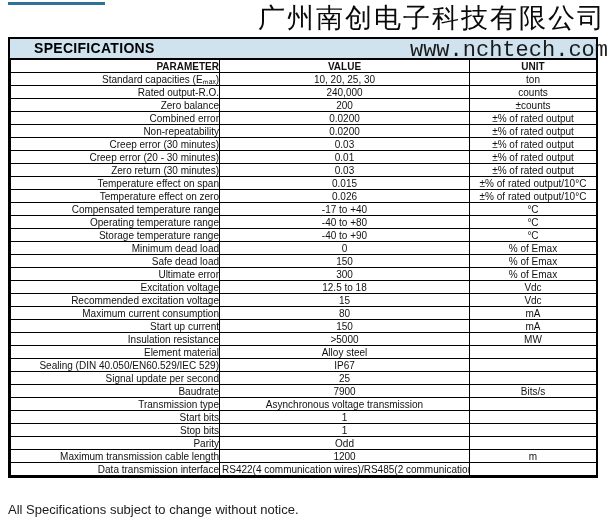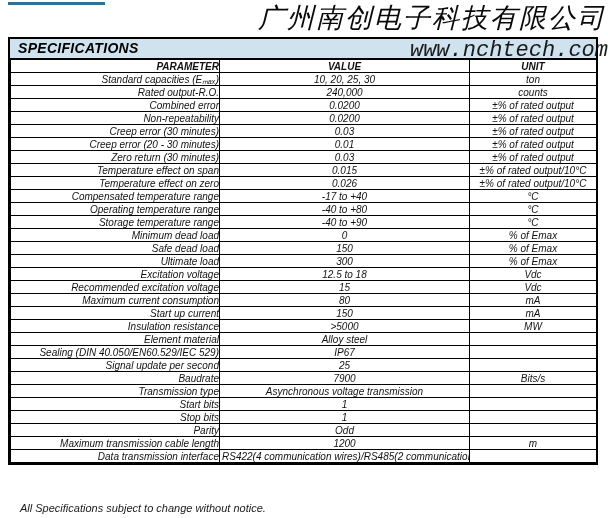--- a/index.html
+++ b/index.html
@@ -9,21 +9,20 @@
     width: 608px;
     height: 518px;
     font-family: "Liberation Sans", sans-serif;
     position: relative;
     overflow: hidden;
   }
   .page {
     position: relative;
     width: 608px;
     height: 366px;
-    font-style: italic;
   }
   .accent-line {
     position: absolute;
     left: 8px;
     top: 2px;
     width: 97px;
     height: 3px;
     background: #2e7396;
   }
   .watermark-company {
@@ -58,21 +57,21 @@
     width: 590px;
     border: 2px solid #000;
     box-sizing: border-box;
     background: #fff;
   }
   .spec-title-bar {
     background: #cfe2ee;
     height: 19px;
     line-height: 19px;
     border-bottom: 1px solid #000;
-    padding-left: 8px;
+    padding-left: 24px;
     font-size: 14px;
     font-weight: bold;
     color: #000;
     letter-spacing: 0.3px;
   }
   table.spec-table {
     border-collapse: collapse;
     table-layout: fixed;
     width: 100%;
   }
@@ -99,23 +98,23 @@
   th.th-value, td.td-value,
   th.th-unit, td.td-unit {
     text-align: center;
   }
   td.td-value.long {
     text-align: left;
     padding-left: 2px;
   }
   .footer-note {
     position: absolute;
-    left: 20px;
+    left: 8px;
     top: 502px;
-    font-size: 11px;
+    font-size: 13px;
     color: #1a1a1a;
   }
 </style>
 </head>
 <body>
 
 <div class="page">
 
   <div class="accent-line"></div>
 
@@ -143,20 +142,25 @@
             <td class="td-param">Standard capacities (Eₘₐₓ)</td>
             <td class="td-value">10, 20, 25, 30</td>
             <td class="td-unit">ton</td>
           </tr>
           <tr>
             <td class="td-param">Rated output-R.O.</td>
             <td class="td-value">240,000</td>
             <td class="td-unit">counts</td>
           </tr>
           <tr>
+            <td class="td-param">Zero balance</td>
+            <td class="td-value">200</td>
+            <td class="td-unit">±counts</td>
+          </tr>
+          <tr>
             <td class="td-param">Combined error</td>
             <td class="td-value">0.0200</td>
             <td class="td-unit">±% of rated output</td>
           </tr>
           <tr>
             <td class="td-param">Non-repeatability</td>
             <td class="td-value">0.0200</td>
             <td class="td-unit">±% of rated output</td>
           </tr>
           <tr>
@@ -203,21 +207,21 @@
             <td class="td-param">Minimum dead load</td>
             <td class="td-value">0</td>
             <td class="td-unit">% of Emax</td>
           </tr>
           <tr>
             <td class="td-param">Safe dead load</td>
             <td class="td-value">150</td>
             <td class="td-unit">% of Emax</td>
           </tr>
           <tr>
-            <td class="td-param">Ultimate load</td>
+            <td class="td-param">Ultimate error</td>
             <td class="td-value">300</td>
             <td class="td-unit">% of Emax</td>
           </tr>
           <tr>
             <td class="td-param">Excitation voltage</td>
             <td class="td-value">12.5 to 18</td>
             <td class="td-unit">Vdc</td>
           </tr>
           <tr>
             <td class="td-param">Recommended excitation voltage</td>

